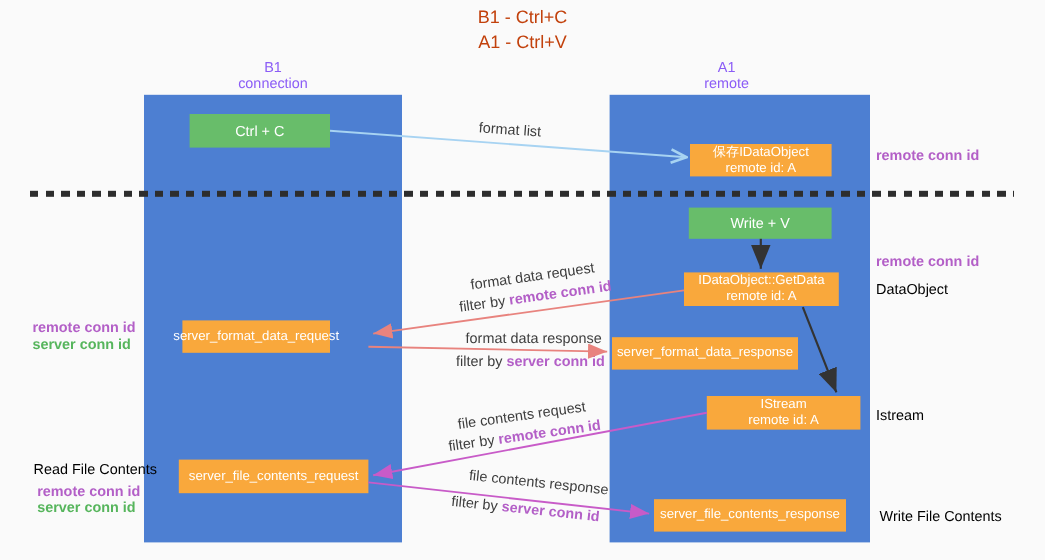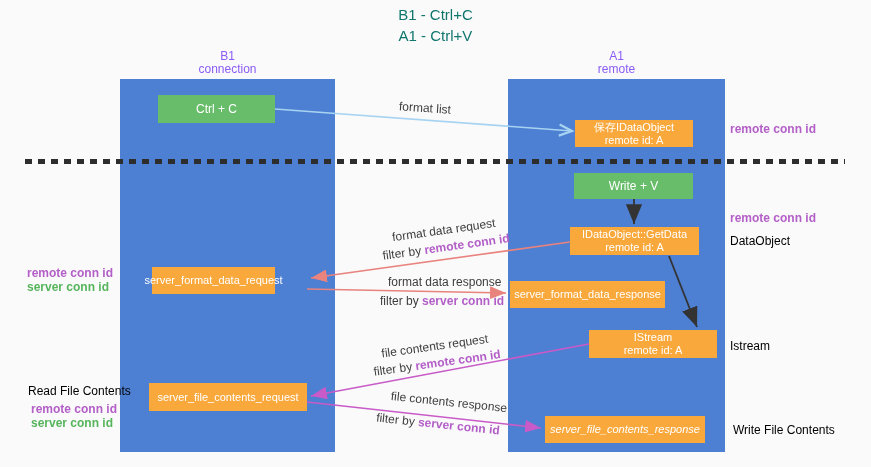--- a/index.html
+++ b/index.html
@@ -5,21 +5,21 @@
   html,body{margin:0;padding:0;background:#fafafa;}
   #canvas{
     position:relative;width:871px;height:467px;overflow:hidden;
     background:#fafafa;
     font-family:"Liberation Sans","DejaVu Sans",sans-serif;
     color:#3d3d3d;
   }
   .abs{position:absolute;}
   .title{
     top:4px;left:0;width:100%;text-align:center;
-    font-size:15px;line-height:21px;color:#0f766e;
+    font-size:15px;line-height:21px;color:#c2410c;
   }
   .lane-header{
     top:50px;text-align:center;font-size:12px;line-height:13px;color:#8b5cf6;
   }
   .lane{
     top:79px;height:373px;background:var(--lane-blue);
   }
   .node{
     display:flex;flex-direction:column;justify-content:center;align-items:center;
     color:#fff;text-align:center;font-size:11px;line-height:13px;
@@ -54,21 +54,21 @@
 
   <div class="abs title">
     <div>B1 - Ctrl+C</div>
     <div>A1 - Ctrl+V</div>
   </div>
 
   <div class="abs lane-header" style="left:120px;width:215px;">
     <div>B1</div>
     <div>connection</div>
   </div>
-  <div class="abs lane-header" style="left:508px;width:217px;">
+  <div class="abs lane-header" style="left:497px;width:217px;">
     <div>A1</div>
     <div>remote</div>
   </div>
 
   <div class="abs lane" style="left:120px;width:215px;"></div>
   <div class="abs lane" style="left:508px;width:217px;"></div>
 
   <div class="abs dashline"></div>
 
   <div class="abs node green" style="left:158px;top:95px;width:117px;height:28px;">
@@ -99,21 +99,21 @@
 
   <div class="abs node orange" style="left:589px;top:330px;width:128px;height:28px;">
     <span>IStream</span>
     <span>remote id: A</span>
   </div>
 
   <div class="abs node orange" style="left:149px;top:383px;width:158px;height:28px;">
     <span>server_file_contents_request</span>
   </div>
 
-  <div class="abs node orange" style="left:545px;top:416px;width:160px;height:27px;font-style:italic;">
+  <div class="abs node orange" style="left:545px;top:416px;width:160px;height:27px;">
     <span>server_file_contents_response</span>
   </div>
 
   <div class="abs edge-label center" style="left:375px;top:101px;width:100px;transform:rotate(4deg);">format list</div>
 
   <div class="abs edge-label center" style="left:370px;top:222px;width:150px;line-height:17px;transform:rotate(-8deg);">
     <div>format data request</div>
     <div><span>filter by </span><span class="purple">remote conn id</span></div>
   </div>
 

